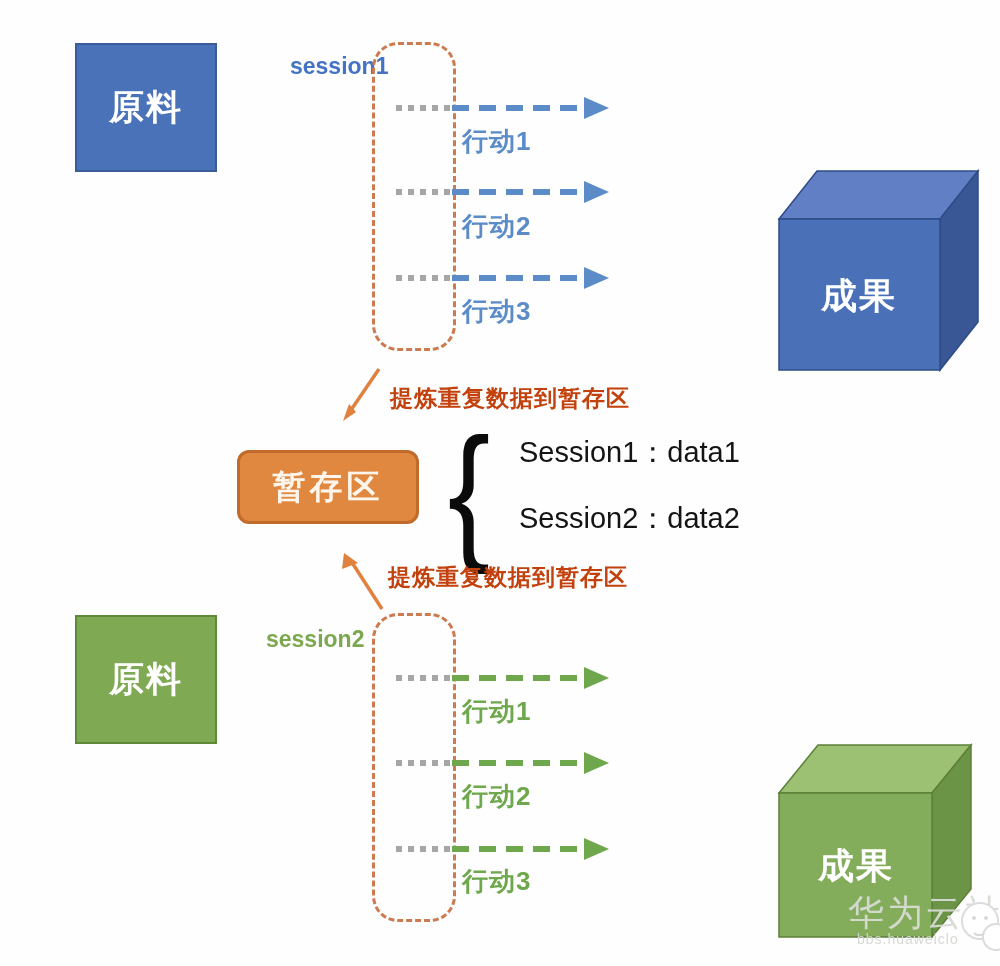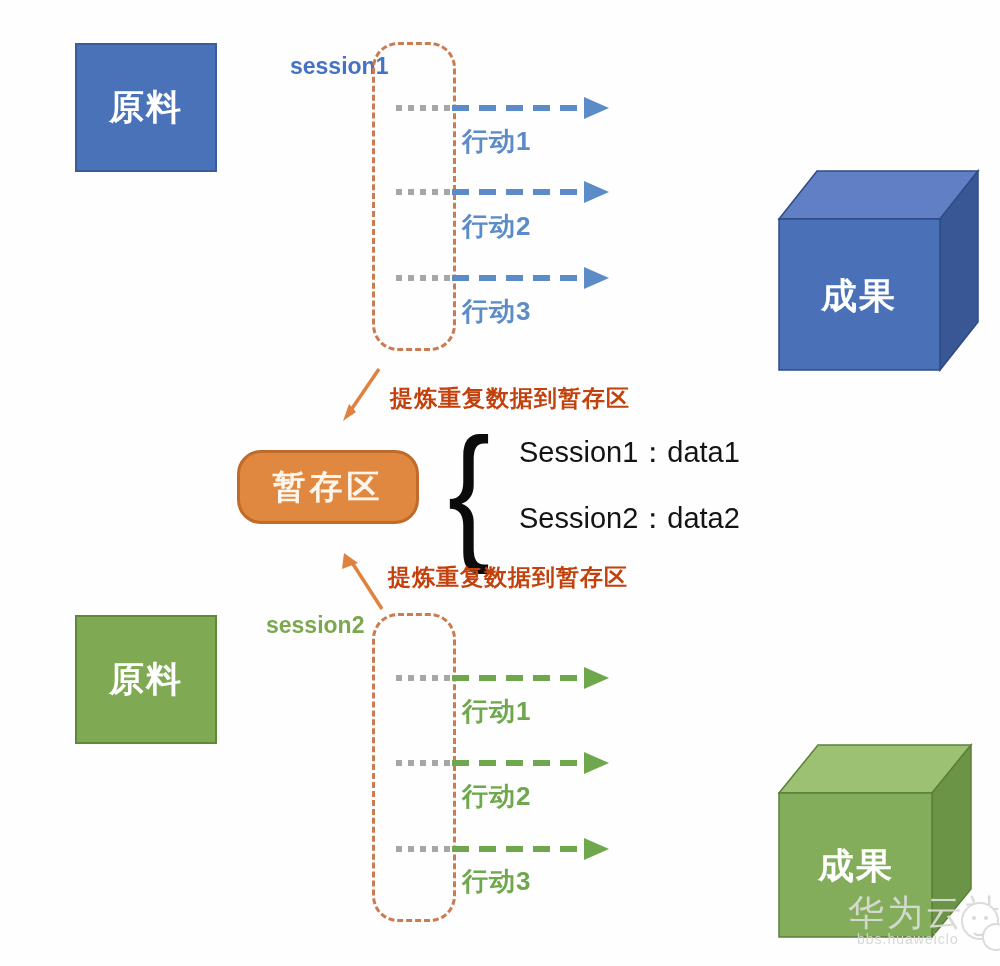--- a/index.html
+++ b/index.html
@@ -38,21 +38,21 @@
   .dashseg.green{background:repeating-linear-gradient(to right,#6FA84C 0 17px,transparent 17px 27px);}
   .arrowhead{width:0;height:0;border-top:11px solid transparent;border-bottom:11px solid transparent;}
   .arrowhead.blue{border-left:25px solid #5B8CC8;}
   .arrowhead.green{border-left:25px solid #6FA84C;}
   .action-label{font-size:26px;font-weight:bold;letter-spacing:1px;}
   .action-label.blue{color:#5B8CC8;}
   .action-label.green{color:#6FA84C;}
 
   
   .staging-box{
-    width:176px;height:68px;background:#E0883F;border:3px solid #C06A2B;border-radius:24px;
+    width:176px;height:68px;background:#E0883F;border:3px solid #C06A2B;border-radius:12px;
     display:flex;align-items:center;justify-content:center;
     color:#FEF6EC;font-size:33px;font-weight:600;letter-spacing:4px;
   }
   .annotation{font-size:23px;font-weight:bold;color:#c2410c;letter-spacing:1px;}
   .brace{font-size:150px;font-weight:500;color:#0b0b0b;line-height:1;transform:scaleX(0.85);}
   .kv-entry{font-size:29px;color:#141414;}
 
   
   .wm-title{font-size:36px;color:rgba(216,219,213,0.95);letter-spacing:3px;white-space:nowrap;}
   .wm-sub{font-size:14px;color:rgba(213,216,210,0.95);letter-spacing:1px;white-space:nowrap;}
@@ -116,21 +116,21 @@
   <svg class="abs" style="left:332px;top:550px;" width="62" height="64" viewBox="0 0 62 64">
     <line x1="21" y1="14" x2="50" y2="59" stroke="#E0813F" stroke-width="3.5"></line>
     <polygon points="12,3 10,19 26,13" fill="#E0813F"></polygon>
   </svg>
   <div class="abs annotation" style="left:388px;top:562px;">提炼重复数据到暂存区</div>
 
   <div class="abs material-box material-green" style="left:75px;top:615px;">
     <span>原料</span>
   </div>
 
-  <div class="abs session-label s2" style="left:266px;top:612px;">session2</div>
+  <div class="abs session-label s2" style="left:266px;top:626px;">session2</div>
 
   <div class="abs dashed-capsule" style="left:372px;top:613px;"></div>
 
   <div class="abs action-row" style="left:396px;top:667px;">
     <span class="dots"></span>
     <span class="dashseg green"></span>
     <span class="arrowhead green"></span>
   </div>
   <div class="abs action-label green" style="left:462px;top:694px;">行动1</div>
 

